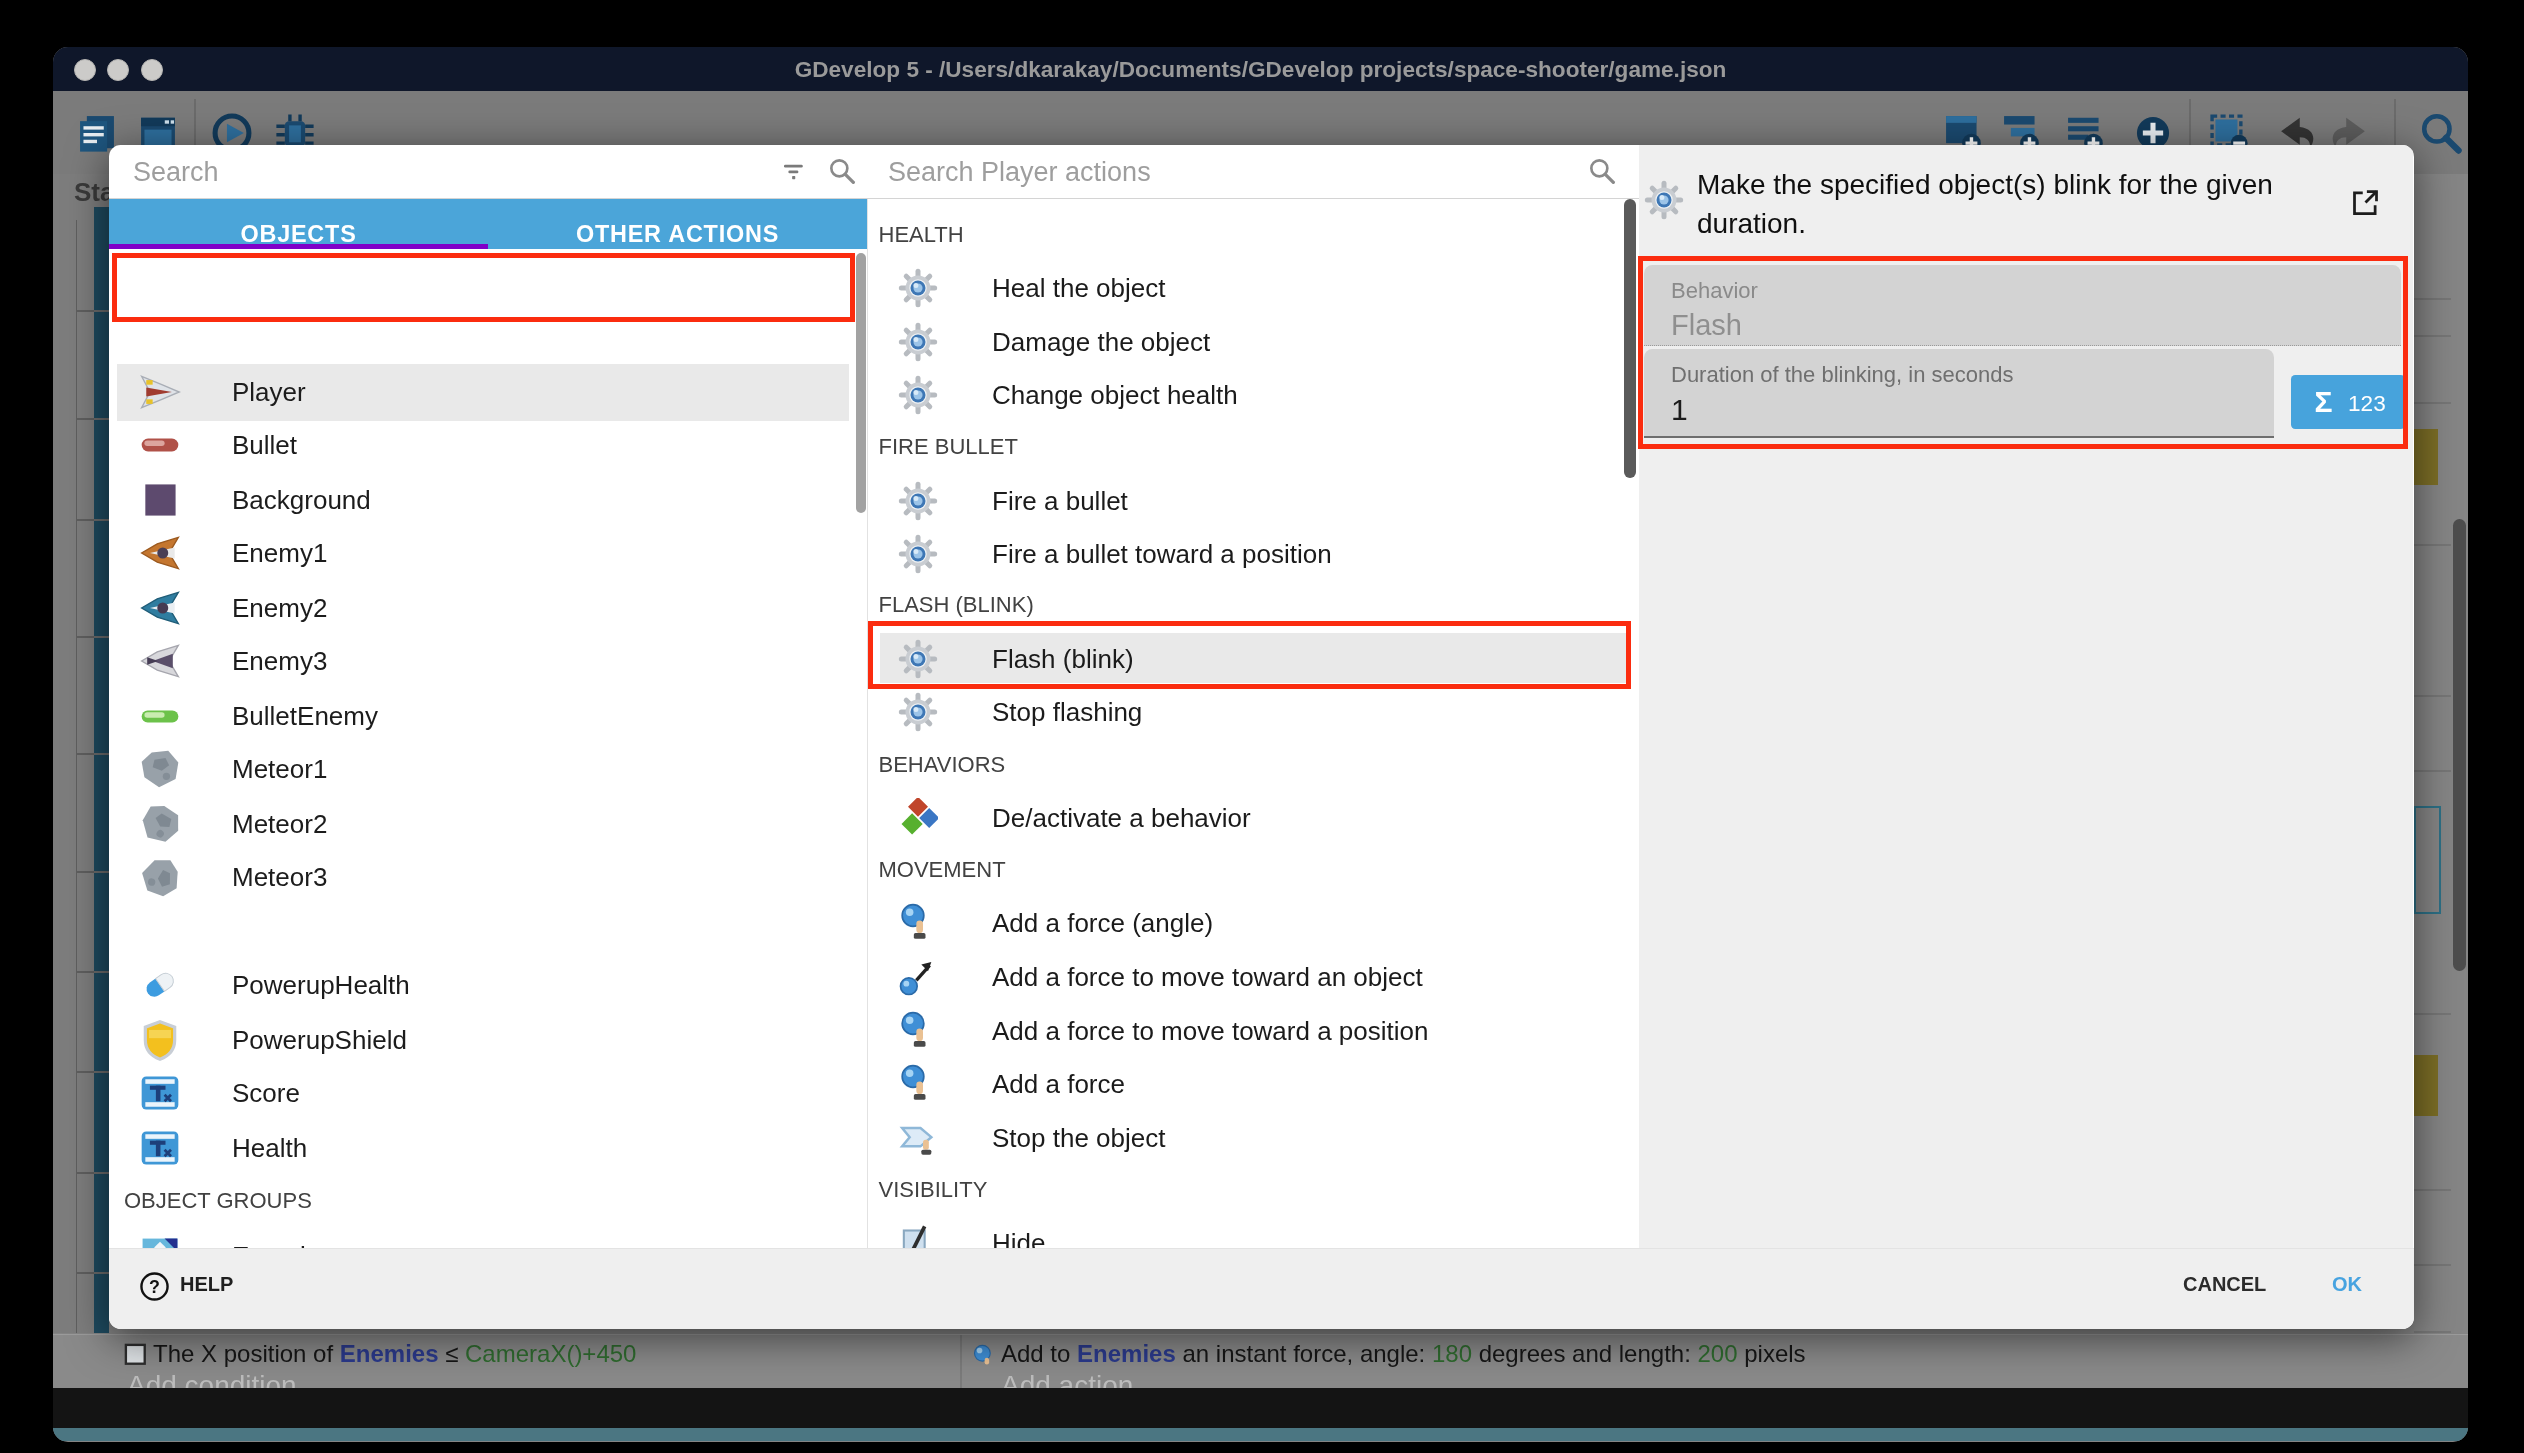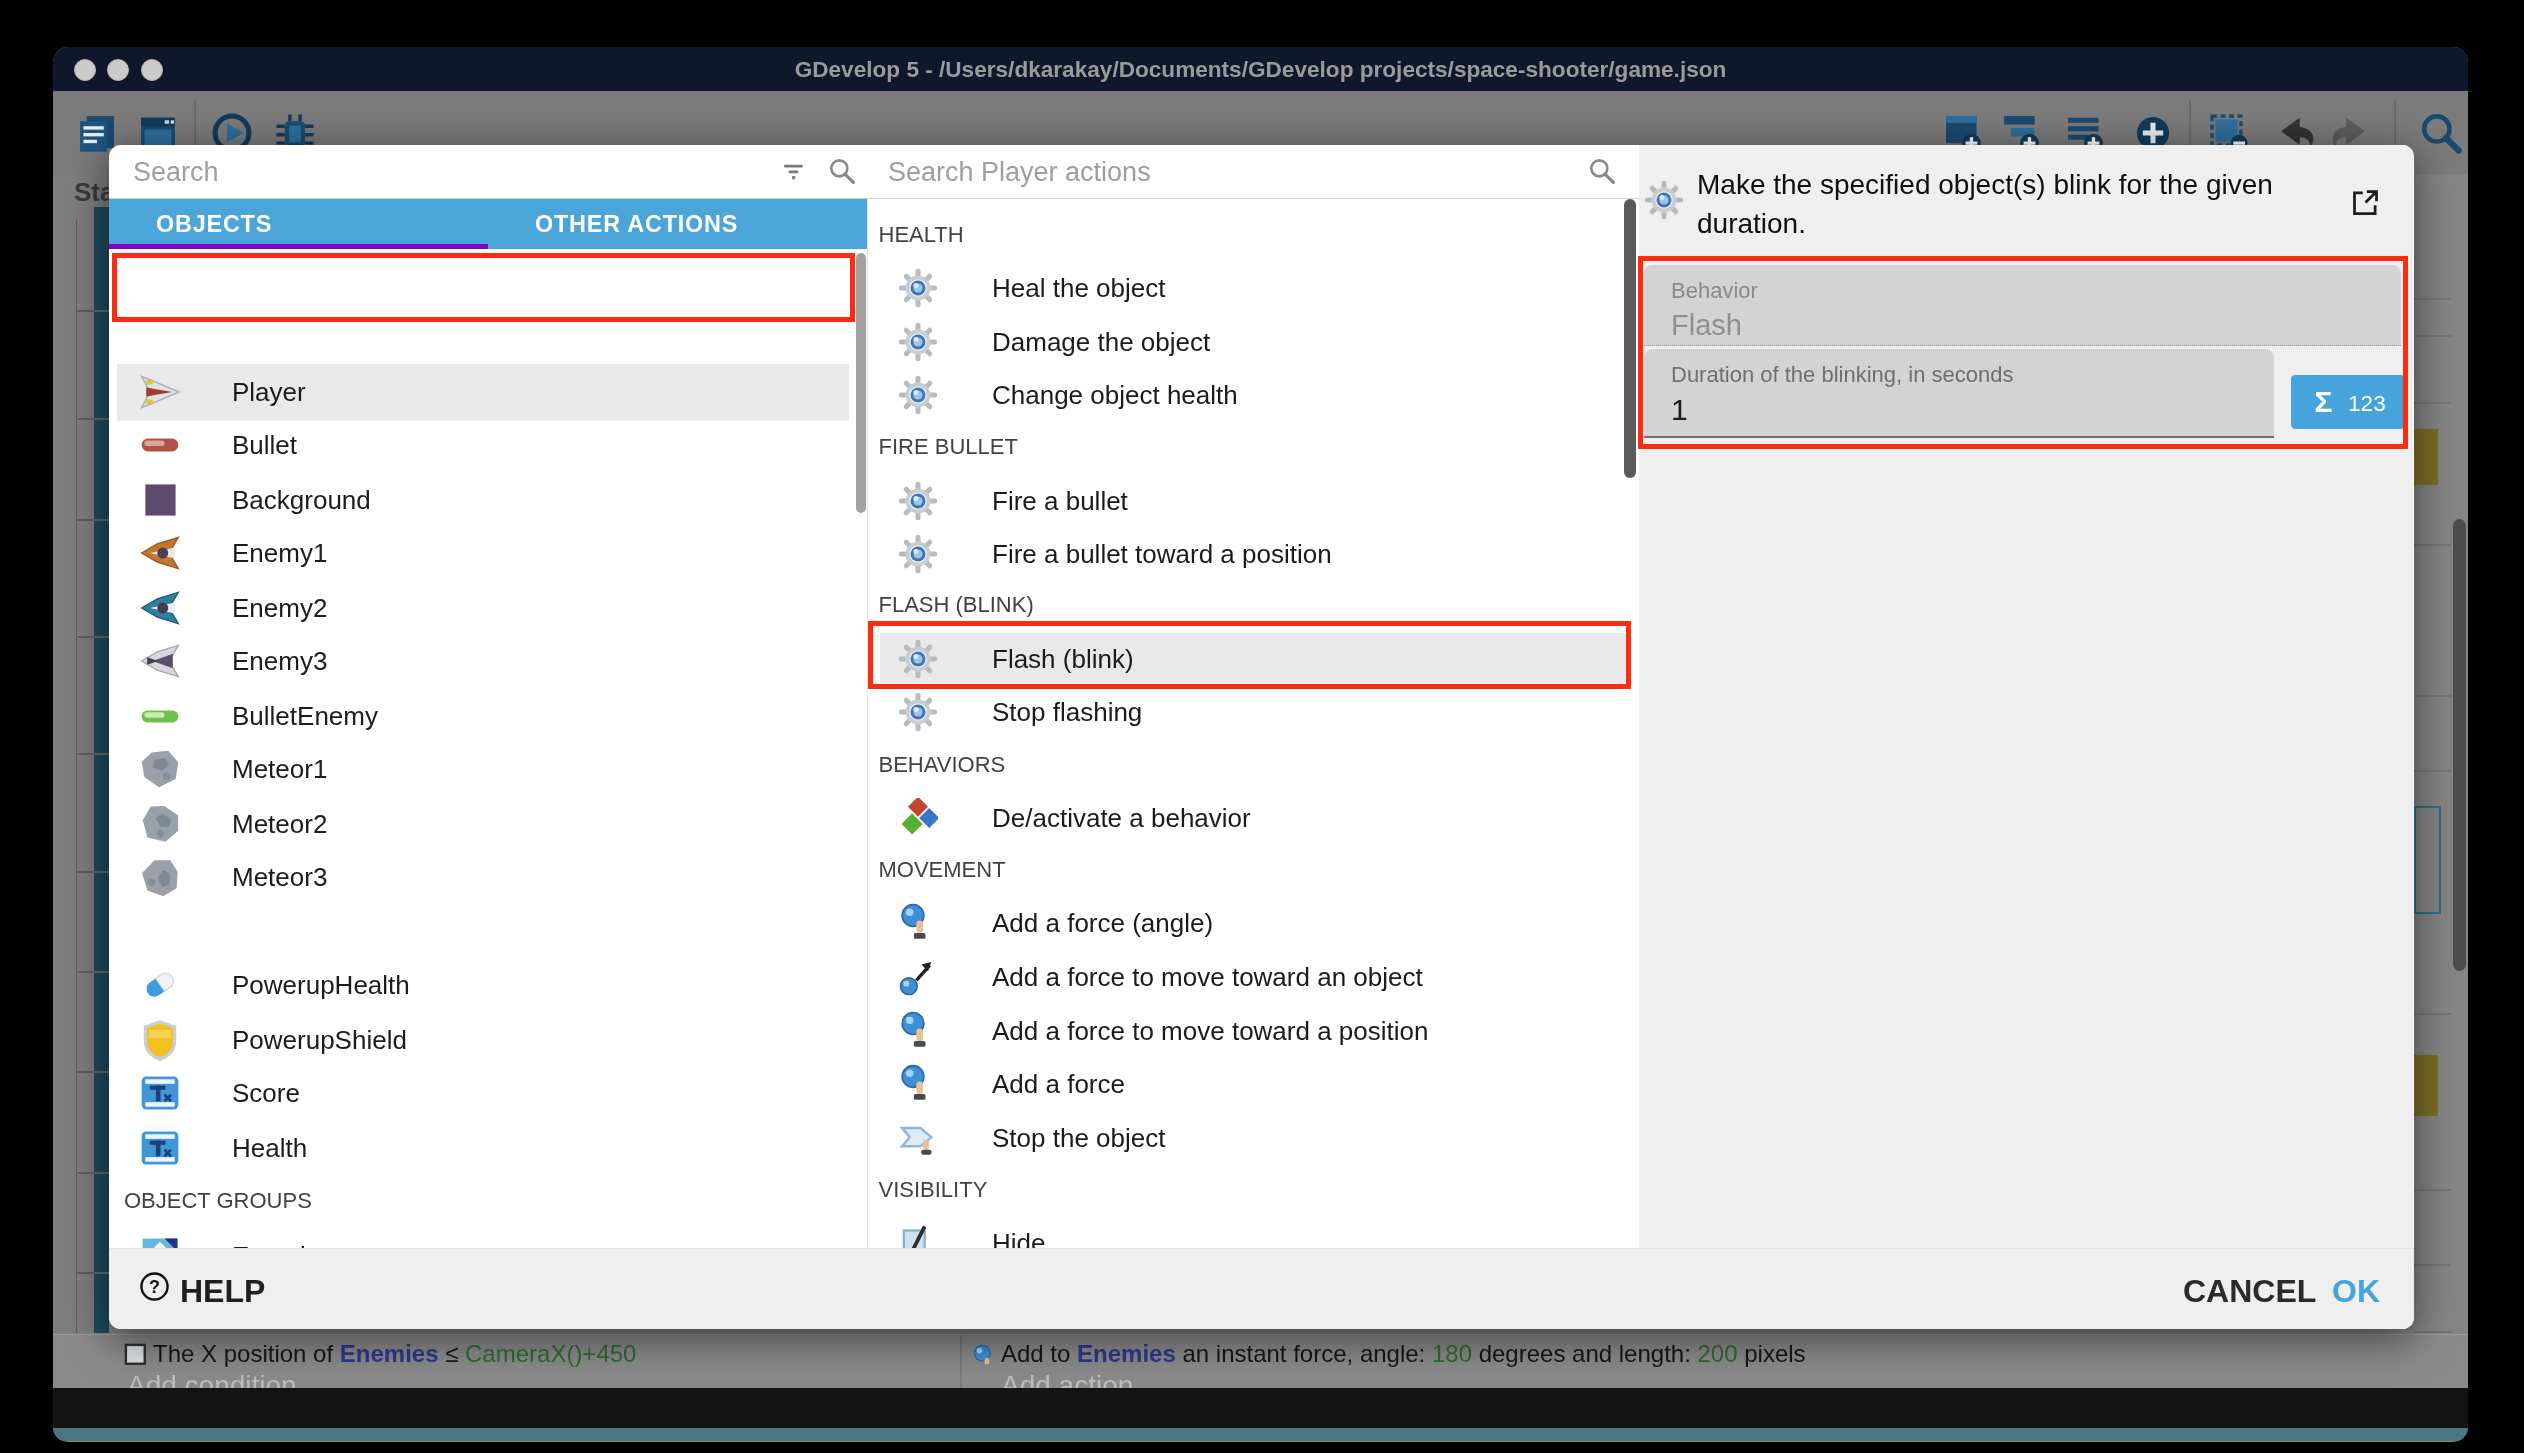--- a/index.html
+++ b/index.html
@@ -37,22 +37,22 @@
   .tealbar{position:absolute;left:0;top:1381px;width:2415px;height:13.4px;background:#4b7682;}
   
   .dialog{position:absolute;left:56px;top:98px;width:2305px;height:1184px;background:#fff;border-radius:11.7px;
           overflow:hidden;box-shadow:0 8.4px 42px rgba(0,0,0,.55);}
   .search-in{position:absolute;top:6.7px;height:40px;border:0;outline:none;background:transparent;
              font-size:27px;color:#333;font-family:"Liberation Sans",sans-serif;}
   .search-in::placeholder{color:#9e9e9e;}
   .hdiv{position:absolute;left:0;top:53px;width:1530px;height:0.8px;background:#d4d4d4;}
   .vdiv{position:absolute;left:758px;top:54px;width:0.8px;height:1049px;background:#e2e2e2;}
   .tabbar{position:absolute;left:0;top:54px;width:758px;height:50px;background:#4ba5d9;}
-  .tab{position:absolute;top:0;width:379px;height:50px;line-height:50px;color:#fff;
-       font-size:23.4px;font-weight:bold;letter-spacing:0.8px;cursor:pointer;margin-left:47px;}
+  .tab{position:absolute;top:10px;width:379px;height:50px;line-height:50px;text-align:center;color:#fff;
+       font-size:23.4px;font-weight:bold;letter-spacing:0.8px;cursor:pointer;}
   .tabline{position:absolute;left:0;top:45px;width:379px;height:5px;background:#8000c8;}
   .objlist{position:absolute;left:0;top:105px;width:758px;height:998px;overflow:hidden;background:#fff;}
   .orow{position:absolute;left:0;width:747px;height:54px;cursor:pointer;}
   .oic{position:absolute;left:28.5px;top:5px;width:44px;height:44px;}
   .olabel{position:absolute;left:123px;top:50%;transform:translateY(-50%);font-size:26px;color:#1c1c1c;white-space:nowrap;}
   .oselbg{position:absolute;left:8.4px;top:114px;width:732px;height:57px;background:#e9e9e9;}
   .shead{position:absolute;font-size:22px;color:#424242;white-space:nowrap;}
   .sbar{position:absolute;border-radius:5.9px;}
   .redbox{position:absolute;border:5.9px solid #fb2c0f;box-sizing:border-box;pointer-events:none;}
   .actlist{position:absolute;left:762px;top:54px;width:769px;height:1049px;overflow:hidden;background:#fff;}
@@ -61,21 +61,21 @@
   .alabel{position:absolute;left:121px;top:50%;transform:translateY(-50%);font-size:26px;color:#1b1b1b;white-space:nowrap;}
   .rpanel{position:absolute;left:1530px;top:0;width:774px;height:1184px;background:#efefef;}
   .desc{position:absolute;left:1588px;top:20px;width:645px;font-size:28px;line-height:39px;color:#0f0f0f;}
   .field{position:absolute;background:#d3d3d3;border-radius:8.4px 8.4px 0 0;}
   .flabel{position:absolute;left:27px;top:13.4px;font-size:22px;color:#8a8a8a;}
   .fvalue{position:absolute;left:27px;top:44px;font-size:29px;color:#8f8f8f;}
   .sigbtn{position:absolute;left:2182px;top:230px;width:114px;height:54px;background:#47a3dc;border-radius:4.2px;
           color:#fff;cursor:pointer;}
   .footer{position:absolute;left:0;top:1103px;width:2305px;height:81px;background:#efefef;border-top:0.8px solid #e3e3e3;
           border-radius:0 0 11.7px 11.7px;}
-  .fbtn{position:absolute;top:24px;font-size:32px;font-weight:bold;cursor:pointer;white-space:nowrap;}
+  .fbtn{position:absolute;top:24px;font-size:20px;font-weight:bold;cursor:pointer;white-space:nowrap;}
 </style>
 </head>
 <body>
 
 <svg width="0" height="0" style="position:absolute">
 <defs>
 <symbol id="i-gear" viewBox="0 0 48 48">
   <g fill="#b7bbc0">
           <rect x="21" y="1" width="6" height="46" rx="3"></rect>
           <rect x="21" y="1" width="6" height="46" rx="3" transform="rotate(45 24 24)"></rect>

